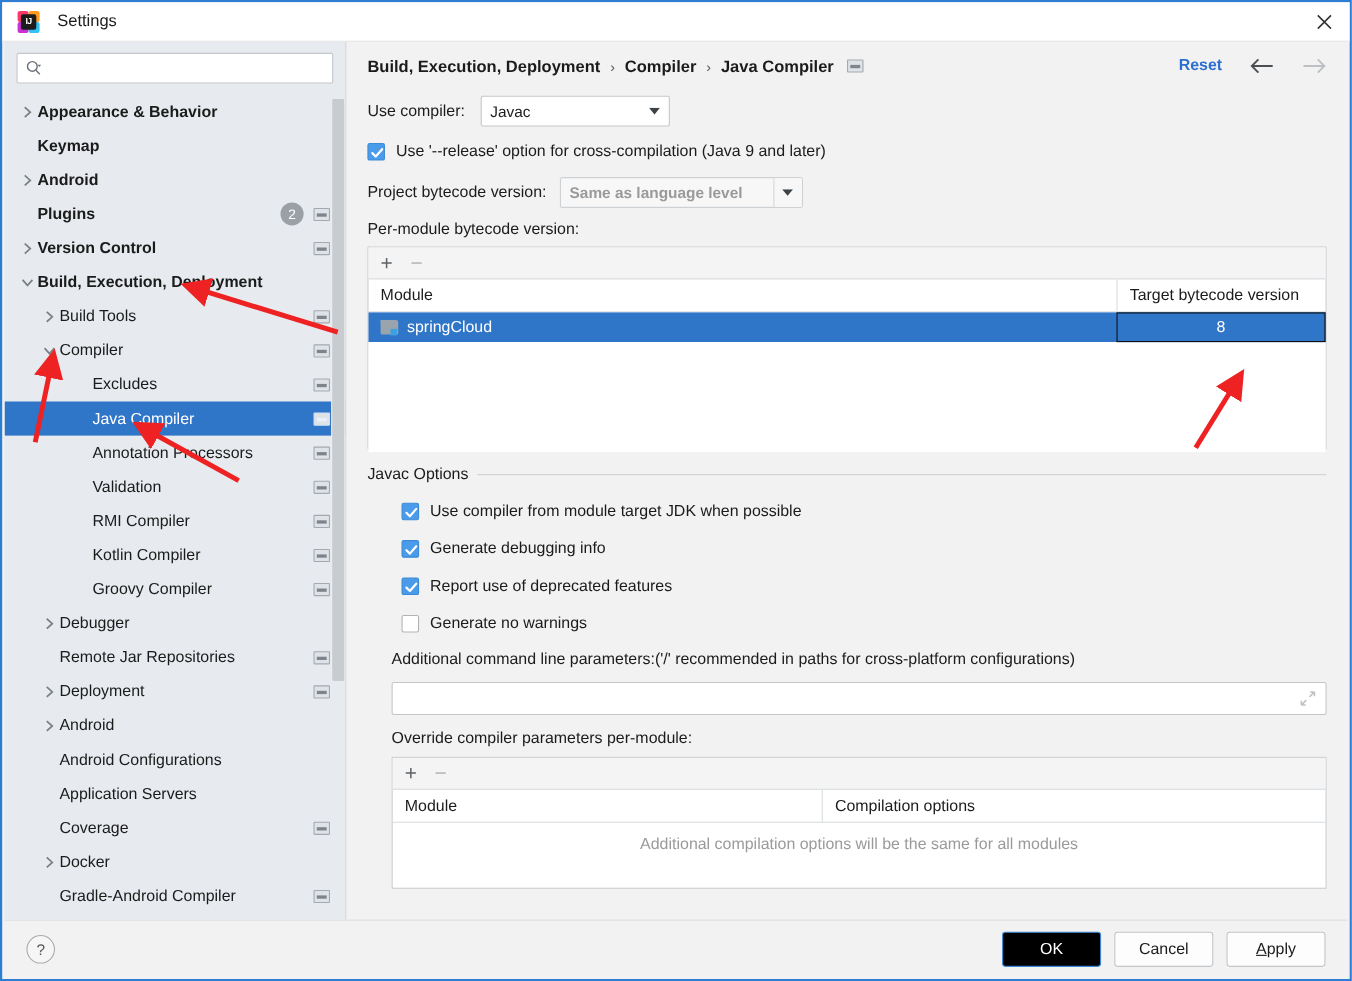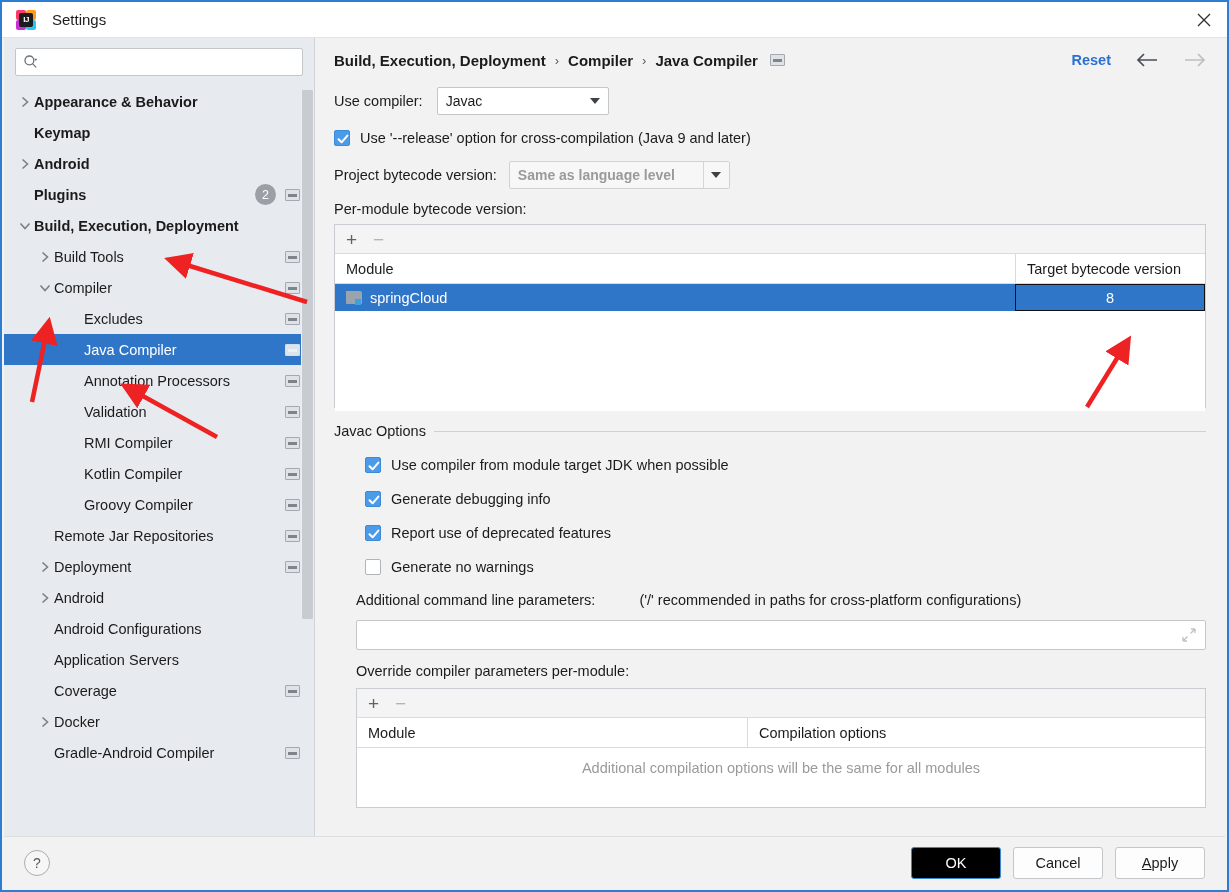--- a/index.html
+++ b/index.html
@@ -283,20 +283,31 @@
         <div class="tree-row lvl0">
           <span class="twisty"></span>
           <span class="tree-label">Plugins</span>
           <span class="badge">2</span>
           <span class="gear-box">
             <i></i>
           </span>
         </div>
         <div class="tree-row lvl0">
           <span class="twisty">
+            <svg width="10" height="12" viewBox="0 0 10 12">
+              <path d="M2.5 1.5 L7.5 6 L2.5 10.5" stroke="#7b8085" stroke-width="1.6" fill="none"></path>
+            </svg>
+          </span>
+          <span class="tree-label">Version Control</span>
+          <span class="gear-box pushed">
+            <i></i>
+          </span>
+        </div>
+        <div class="tree-row lvl0">
+          <span class="twisty">
             <svg width="12" height="10" viewBox="0 0 12 10">
               <path d="M1.5 2.5 L6 7.5 L10.5 2.5" stroke="#7b8085" stroke-width="1.6" fill="none"></path>
             </svg>
           </span>
           <span class="tree-label">Build, Execution, Deployment</span>
         </div>
         <div class="tree-row lvl1">
           <span class="twisty">
             <svg width="10" height="12" viewBox="0 0 10 12">
               <path d="M2.5 1.5 L7.5 6 L2.5 10.5" stroke="#7b8085" stroke-width="1.6" fill="none"></path>
@@ -359,20 +370,28 @@
           <span class="gear-box pushed">
             <i></i>
           </span>
         </div>
         <div class="tree-row lvl2">
           <span class="twisty"></span>
           <span class="tree-label">Groovy Compiler</span>
           <span class="gear-box pushed">
             <i></i>
           </span>
+        </div>
+        <div class="tree-row lvl1">
+          <span class="twisty">
+            <svg width="10" height="12" viewBox="0 0 10 12">
+              <path d="M2.5 1.5 L7.5 6 L2.5 10.5" stroke="#7b8085" stroke-width="1.6" fill="none"></path>
+            </svg>
+          </span>
+          <span class="tree-label">Debugger</span>
         </div>
         <div class="tree-row lvl1">
           <span class="twisty"></span>
           <span class="tree-label">Remote Jar Repositories</span>
           <span class="gear-box pushed">
             <i></i>
           </span>
         </div>
         <div class="tree-row lvl1">
           <span class="twisty">
@@ -546,21 +565,21 @@
           <span class="cbx-label">Report use of deprecated features</span>
         </div>
         <div class="row" style="height: 34px; padding-left: 50px;">
           <span class="cbx off"></span>
           <span class="cbx-label">Generate no warnings</span>
         </div>
       </div>
 
     <div class="row" style="height:32px; padding-left:41px;">
       <span class="lbl">Additional command line parameters:</span>
-      <span class="lbl" style="margin-left:44px;">('/' recommended in paths for cross-platform configurations)</span>
+      <span class="lbl" style="">('/' recommended in paths for cross-platform configurations)</span>
     </div>
     <div class="row" style="height:38px; padding-left:41px; padding-right:19px;">
       <span class="text-field" style="flex:1;">
         <input type="text" value="" style="">
         <span class="expand-icon">
           <svg width="16" height="16" viewBox="0 0 16 16">
             <path d="M14 2 L9.5 6.5 M14 2 L14 6 M14 2 L10 2" stroke="#8c9196" stroke-width="1.4" fill="none"></path>
             <path d="M2 14 L6.5 9.5 M2 14 L2 10 M2 14 L6 14" stroke="#8c9196" stroke-width="1.4" fill="none"></path>
           </svg>
         </span>

